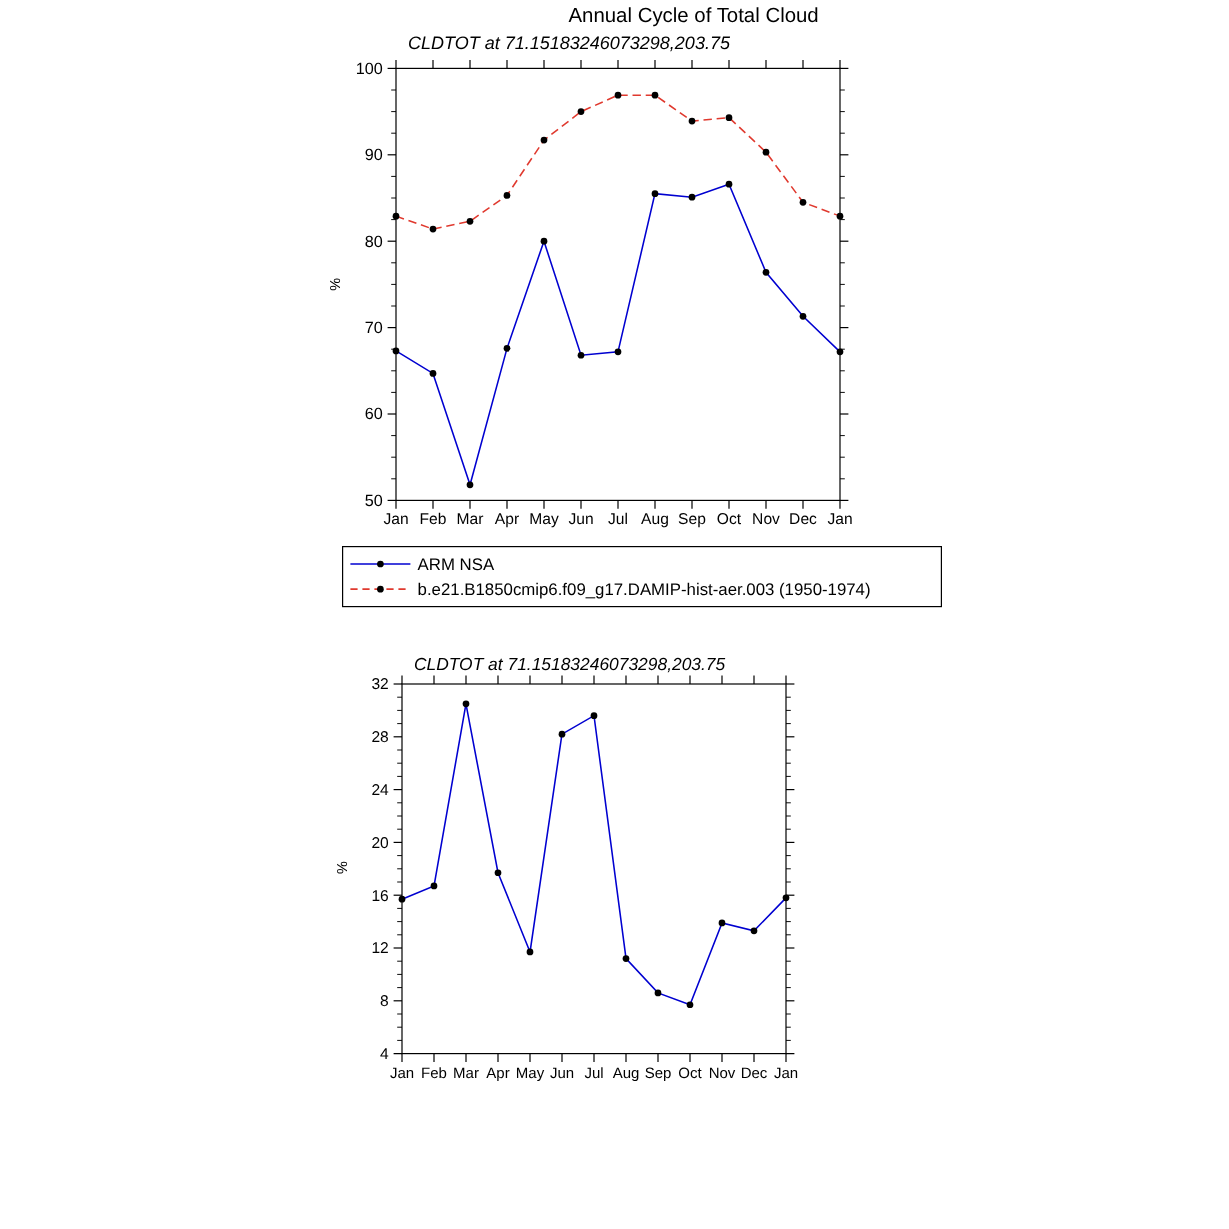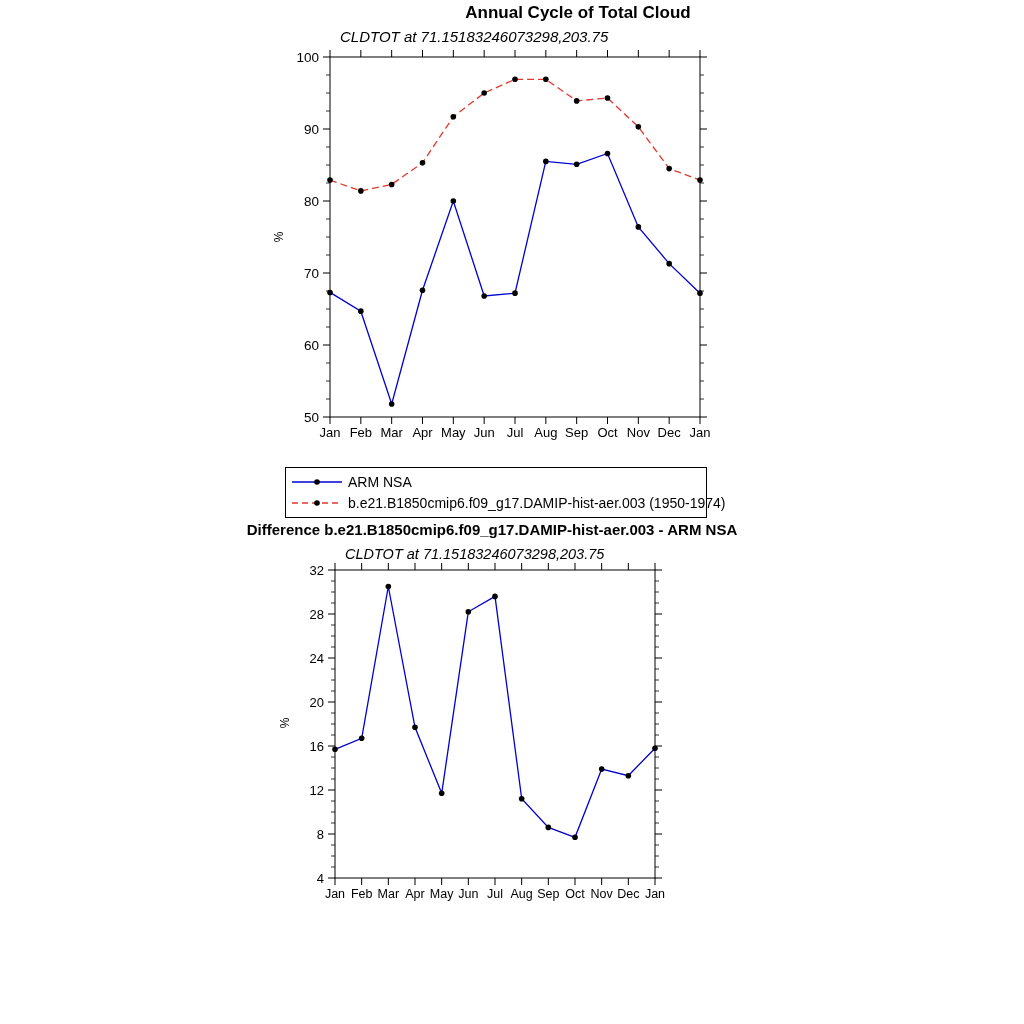--- a/index.html
+++ b/index.html
@@ -12,21 +12,21 @@
   .canvas {
     position: relative;
     width: 1024px;
     height: 1024px;
     background: #ffffff;
     overflow: hidden;
   }
   .chart-title {
     position: absolute;
     transform: translateX(-50%);
-    font-weight: bold;
+    font-weight: normal;
     white-space: nowrap;
   }
   .chart-sub {
     position: absolute;
     white-space: nowrap;
     font-style: italic;
   }
   .ylab {
     position: absolute;
     font-size: 12px;
@@ -172,38 +172,37 @@
       <circle cx="214.16666666666666" cy="53" r="2.8" fill="#000000"></circle>
       <circle cx="245" cy="39.319999999999936" r="2.8" fill="#000000"></circle>
       <circle cx="275.83333333333337" cy="39.319999999999936" r="2.8" fill="#000000"></circle>
       <circle cx="306.66666666666663" cy="60.91999999999996" r="2.8" fill="#000000"></circle>
       <circle cx="337.5" cy="58.04000000000002" r="2.8" fill="#000000"></circle>
       <circle cx="368.3333333333333" cy="86.84000000000003" r="2.8" fill="#000000"></circle>
       <circle cx="399.1666666666667" cy="128.6" r="2.8" fill="#000000"></circle>
       <circle cx="430" cy="140.11999999999998" r="2.8" fill="#000000"></circle>
     </svg>
 
-  <div class="legend" style="left:285px; top:467px; width:422px; height:51px;">
+  <div class="legend" style="left:285px; top:455px; width:500px; height:51px;">
     <div class="legend-row">
       <svg class="legend-sample" id="legend-sample-0" width="52" height="10">
           <line x1="1" y1="5" x2="51" y2="5" stroke="#0000d0" stroke-width="1.4"></line>
           <circle cx="26" cy="5" r="2.8" fill="#000000"></circle>
         </svg>
       <span class="legend-label">ARM NSA</span>
     </div>
     <div class="legend-row">
       <svg class="legend-sample" id="legend-sample-1" width="52" height="10">
           <line x1="1" y1="5" x2="51" y2="5" stroke="#e0392e" stroke-width="1.4" stroke-dasharray="6 4"></line>
           <circle cx="26" cy="5" r="2.8" fill="#000000"></circle>
         </svg>
       <span class="legend-label">b.e21.B1850cmip6.f09_g17.DAMIP-hist-aer.003 (1950-1974)</span>
     </div>
   </div>
 
-  <div class="chart-title" style="left:492px; top:521px; font-size:15px;">Difference b.e21.B1850cmip6.f09_g17.DAMIP-hist-aer.003 - ARM NSA</div>
   <div class="chart-sub" style="left:345px; top:546px; font-size:14.5px;">CLDTOT at 71.15183246073298,203.75</div>
   <div class="ylab" style="left:280px; top:716px;">%</div>
   <svg class="plot-svg" id="chart-svg-1" width="420" height="362" style="left:280px; top:558px;">
       <rect x="55" y="12" width="320" height="308" fill="none" stroke="#000" stroke-width="1"></rect>
       <line x1="55" y1="309" x2="51" y2="309" stroke="#000" stroke-width="0.8"></line>
       <line x1="375" y1="309" x2="379" y2="309" stroke="#000" stroke-width="0.8"></line>
       <line x1="55" y1="298" x2="51" y2="298" stroke="#000" stroke-width="0.8"></line>
       <line x1="375" y1="298" x2="379" y2="298" stroke="#000" stroke-width="0.8"></line>
       <line x1="55" y1="287" x2="51" y2="287" stroke="#000" stroke-width="0.8"></line>
       <line x1="375" y1="287" x2="379" y2="287" stroke="#000" stroke-width="0.8"></line>

